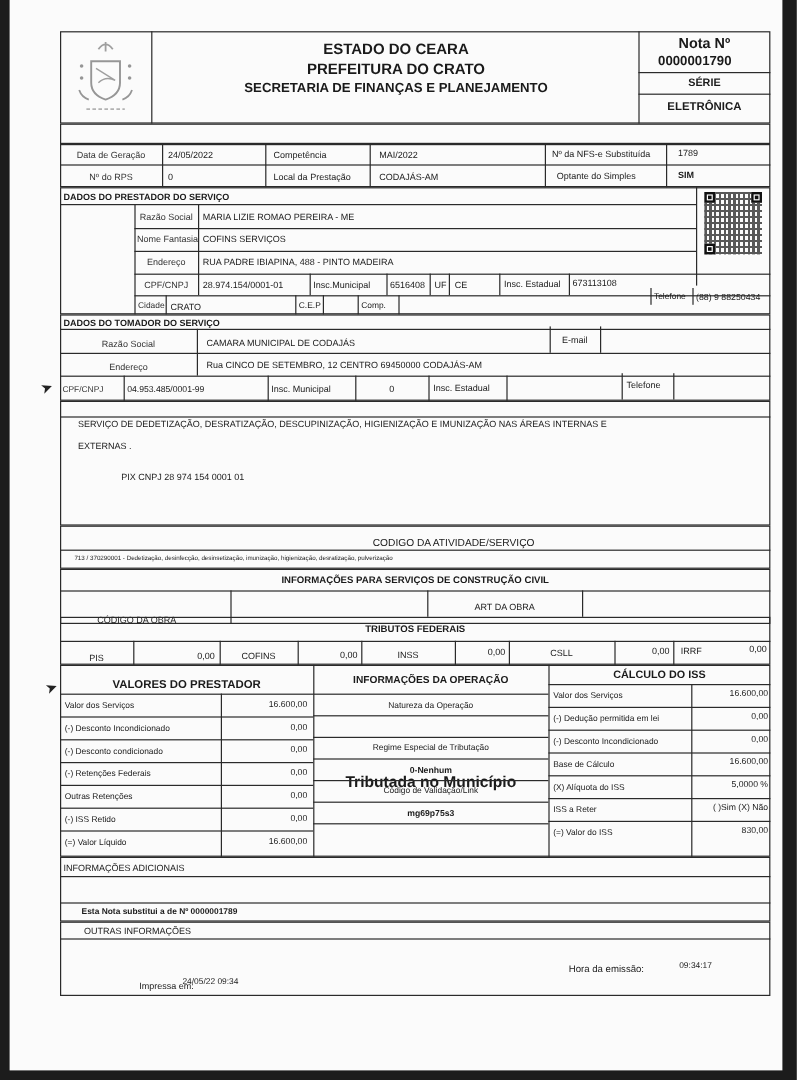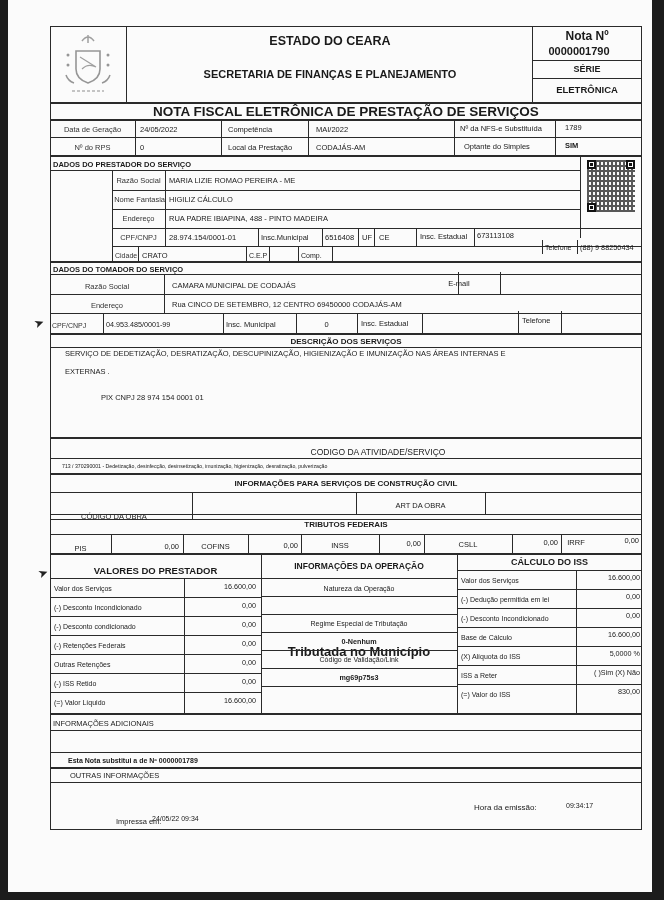--- a/index.html
+++ b/index.html
@@ -47,32 +47,32 @@
       <path d="M22 24 l16 10 M24 36 q6-6 14 -2" stroke="#555" fill="none" stroke-width="1.2"></path>
       <circle cx="10" cy="22" r="1.5" fill="#444"></circle>
         <circle cx="50" cy="22" r="1.5" fill="#444"></circle>
       <circle cx="10" cy="32" r="1.5" fill="#444"></circle>
         <circle cx="50" cy="32" r="1.5" fill="#444"></circle>
       <path d="M8 42 q2 6 8 8 M52 42 q-2 6 -8 8" stroke="#444" fill="none" stroke-width="1.5"></path>
       <path d="M14 58 h32" stroke="#777" stroke-width="1.5" stroke-dasharray="3 2"></path>
     </svg>
   </div>
   <div class="abs h1" style="left:120px;top:34px;width:404px;font-size:12.5px;">ESTADO DO CEARA</div>
+  <div class="abs h1" style="left:120px;top:51px;width:404px;font-size:12.5px;">PREFEITURA DO CRATO</div>
   <div class="abs h1" style="left:120px;top:68px;width:404px;font-size:11px;">SECRETARIA DE FINANÇAS E PLANEJAMENTO</div>
 
   <div class="abs bl" style="left:524px;top:26px;width:110px;height:77px;"></div>
   <div class="abs h1" style="left:524px;top:29px;width:110px;font-size:12px;">Nota Nº</div>
   <div class="abs h1" style="left:524px;top:45px;width:94px;font-size:11px;">0000001790</div>
   <div class="abs bt" style="left:524px;top:60px;width:110px;height:1px;"></div>
   <div class="abs h1" style="left:524px;top:64px;width:110px;font-size:9px;">SÉRIE</div>
   <div class="abs bt" style="left:524px;top:78px;width:110px;height:1px;"></div>
   <div class="abs h1" style="left:524px;top:84px;width:110px;font-size:9.5px;">ELETRÔNICA</div>
 
   <div class="abs b" style="left:42px;top:103px;width:592px;height:17px;"></div>
-  <div class="abs h1" style="left:42px;top:104px;width:592px;font-size:13.5px;">NOTA FISCAL ELETRÔNICA DE PRESTAÇÃO DE SERVIÇOS</div>
 
   <div class="abs b" style="left:42px;top:120px;width:592px;height:36px;"></div>
   <div class="abs bb" style="left:42px;top:120px;width:592px;height:18px;"></div>
   <div class="abs bl" style="left:127px;top:120px;width:1px;height:36px;"></div>
   <div class="abs bl" style="left:213px;top:120px;width:1px;height:36px;"></div>
   <div class="abs bl" style="left:300px;top:120px;width:1px;height:36px;"></div>
   <div class="abs bl" style="left:446px;top:120px;width:1px;height:36px;"></div>
   <div class="abs bl" style="left:547px;top:120px;width:1px;height:36px;"></div>
 
   <div class="abs t c lbl-gray" style="left:42px;top:126px;width:85px;">Data de Geração</div>
@@ -104,21 +104,21 @@
 
   <div class="abs bt" style="left:104px;top:190px;width:468px;height:1px;"></div>
   <div class="abs bt" style="left:104px;top:209px;width:468px;height:1px;"></div>
   <div class="abs bt" style="left:104px;top:228px;width:530px;height:1px;"></div>
   <div class="abs bt" style="left:104px;top:246px;width:530px;height:1px;"></div>
   <div class="abs bl" style="left:157px;top:170px;width:1px;height:76px;"></div>
 
   <div class="abs t c lbl-gray" style="left:104px;top:177px;width:53px;">Razão Social</div>
   <div class="abs t" style="left:161px;top:177px;">MARIA LIZIE ROMAO PEREIRA - ME</div>
   <div class="abs t c lbl-gray" style="left:104px;top:196px;width:53px;text-align:right;">Nome Fantasia</div>
-  <div class="abs t" style="left:161px;top:196px;">HIGILIZ CÁLCULO</div>
+  <div class="abs t" style="left:161px;top:196px;">COFINS SERVIÇOS</div>
   <div class="abs t c lbl-gray" style="left:104px;top:215px;width:53px;">Endereço</div>
   <div class="abs t" style="left:161px;top:215px;">RUA PADRE IBIAPINA, 488 - PINTO MADEIRA</div>
 
   <div class="abs bl" style="left:250px;top:228px;width:1px;height:18px;"></div>
   <div class="abs bl" style="left:314px;top:228px;width:1px;height:18px;"></div>
   <div class="abs bl" style="left:350px;top:228px;width:1px;height:18px;"></div>
   <div class="abs bl" style="left:366px;top:228px;width:1px;height:18px;"></div>
   <div class="abs bl" style="left:408px;top:228px;width:1px;height:18px;"></div>
   <div class="abs bl" style="left:466px;top:228px;width:1px;height:18px;"></div>
   <div class="abs t c lbl-gray" style="left:104px;top:234px;width:53px;">CPF/CNPJ</div>
@@ -148,40 +148,39 @@
   <div class="abs t tb" style="left:45px;top:266px;">DADOS DO TOMADOR DO SERVIÇO</div>
   <div class="abs bt" style="left:42px;top:274px;width:592px;height:1px;"></div>
   <div class="abs bt" style="left:42px;top:294px;width:592px;height:1px;"></div>
   <div class="abs bt" style="left:42px;top:313px;width:592px;height:1px;"></div>
   <div class="abs bl" style="left:156px;top:274px;width:1px;height:39px;"></div>
   <div class="abs bl" style="left:450px;top:272px;width:1px;height:22px;"></div>
   <div class="abs bl" style="left:492px;top:272px;width:1px;height:22px;"></div>
 
   <div class="abs t c lbl-gray" style="left:42px;top:283px;width:114px;">Razão Social</div>
   <div class="abs t" style="left:164px;top:282px;">CAMARA MUNICIPAL DE CODAJÁS</div>
-  <div class="abs t c" style="left:430px;top:280px;width:42px;">E-mail</div>
+  <div class="abs t c" style="left:450px;top:280px;width:42px;">E-mail</div>
   <div class="abs t c lbl-gray" style="left:42px;top:302px;width:114px;">Endereço</div>
   <div class="abs t" style="left:164px;top:301px;">Rua CINCO DE SETEMBRO, 12  CENTRO 69450000 CODAJÁS-AM</div>
 
   <div class="abs bl" style="left:95px;top:313px;width:1px;height:21px;"></div>
   <div class="abs bl" style="left:215px;top:313px;width:1px;height:21px;"></div>
   <div class="abs bl" style="left:288px;top:313px;width:1px;height:21px;"></div>
   <div class="abs bl" style="left:349px;top:313px;width:1px;height:21px;"></div>
   <div class="abs bl" style="left:414px;top:313px;width:1px;height:21px;"></div>
   <div class="abs bl" style="left:510px;top:311px;width:1px;height:22px;"></div>
   <div class="abs bl" style="left:553px;top:311px;width:1px;height:22px;"></div>
   <div class="abs t lbl-gray" style="left:44px;top:322px;font-size:7px;">CPF/CNPJ</div>
   <div class="abs t" style="left:98px;top:321px;font-size:7.2px;">04.953.485/0001-99</div>
   <div class="abs t" style="left:218px;top:321px;">Insc. Municipal</div>
   <div class="abs t c" style="left:288px;top:321px;width:61px;">0</div>
   <div class="abs t" style="left:353px;top:320px;">Insc. Estadual</div>
   <div class="abs t" style="left:514px;top:317px;">Telefone</div>
 
   <div class="abs b" style="left:42px;top:334px;width:592px;height:104px;"></div>
-  <div class="abs sec c" style="left:42px;top:337px;width:592px;">DESCRIÇÃO DOS SERVIÇOS</div>
   <div class="abs bt" style="left:42px;top:347px;width:592px;height:1px;"></div>
   <div class="abs t" style="left:57px;top:350px;">SERVIÇO  DE DEDETIZAÇÃO, DESRATIZAÇÃO, DESCUPINIZAÇÃO, HIGIENIZAÇÃO E IMUNIZAÇÃO NAS ÁREAS INTERNAS E</div>
   <div class="abs t" style="left:57px;top:368px;">EXTERNAS .</div>
   <div class="abs t" style="left:57px;top:394px;padding-left:36px;">PIX CNPJ 28 974 154  0001 01</div>
 
   <div class="abs b" style="left:42px;top:438px;width:592px;height:36px;"></div>
   <div class="abs t c" style="left:42px;top:448px;width:656px;font-size:8.5px;">CODIGO DA ATIVIDADE/SERVIÇO</div>
   <div class="abs bt" style="left:42px;top:458px;width:592px;height:1px;"></div>
   <div class="abs t" style="left:54px;top:464px;font-size:5.2px;">713 / 370290001 - Dedetização, desinfecção, desinsetização, imunização, higienização, desratização, pulverização</div>
 

